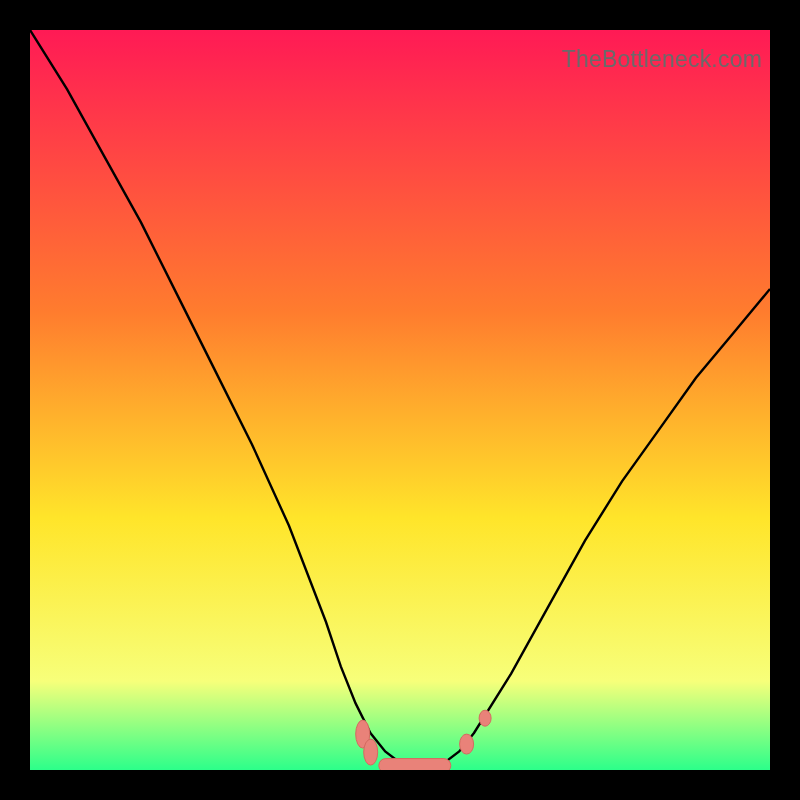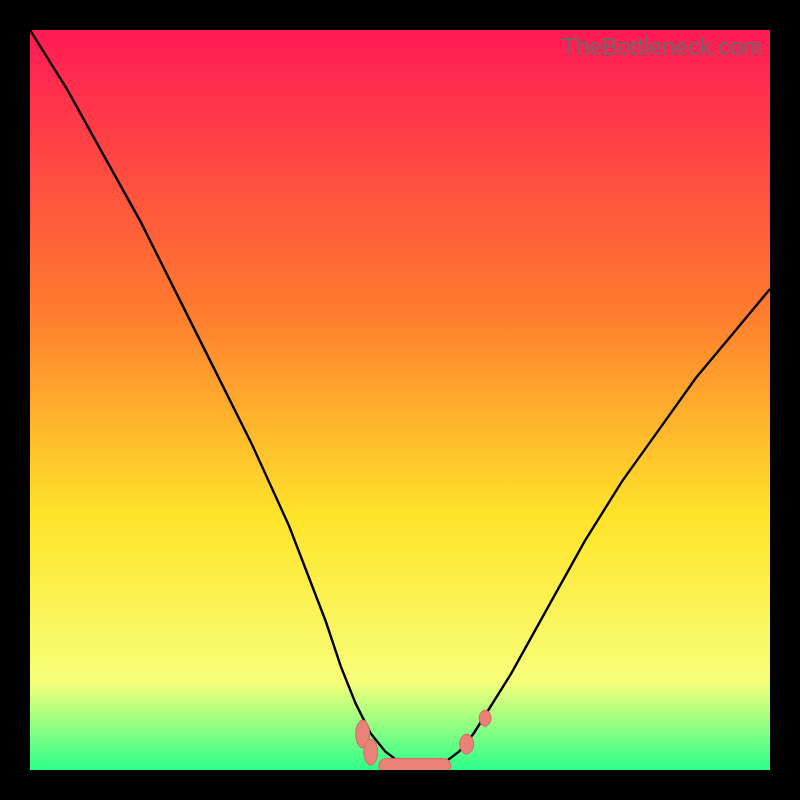--- a/index.html
+++ b/index.html
@@ -21,21 +21,21 @@
   }
   .plot-area {
     position: absolute;
     left: 0;
     top: 0;
     width: 740px;
     height: 740px;
   }
   .watermark {
     position: absolute;
-    top: 4px;
+    top: 16px;
     right: 8px;
     color: #6a6a6a;
     font-size: 23px;
     font-weight: 500;
     letter-spacing: 0.2px;
     font-family: Arial, Helvetica, sans-serif;
   }
   svg {
     display: block;
   }

